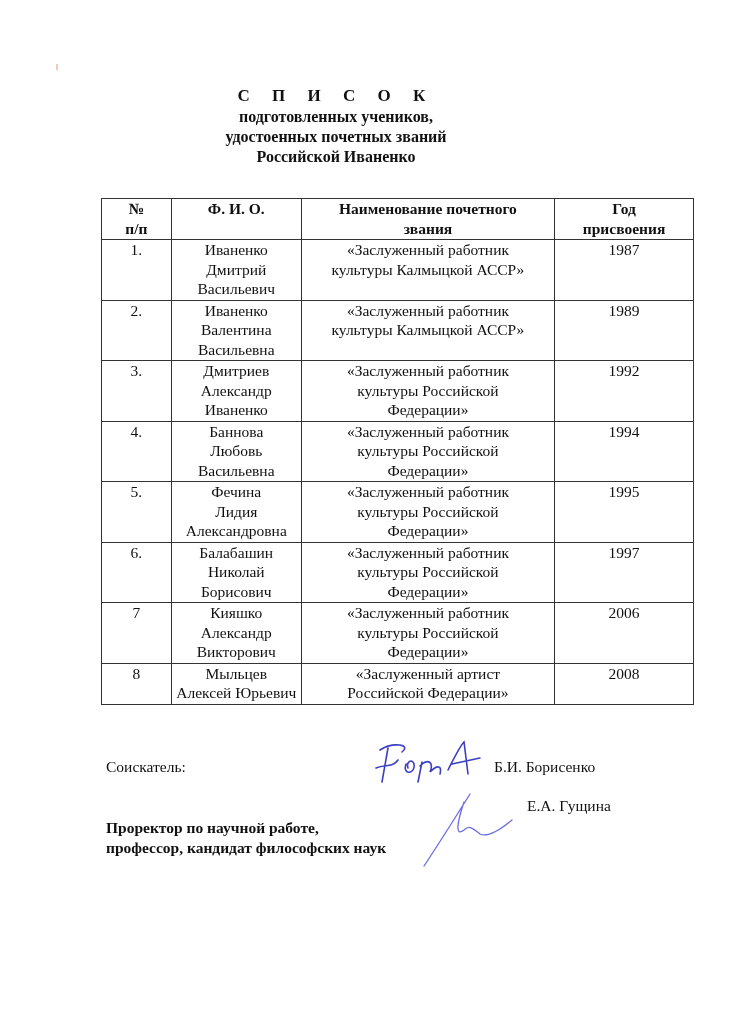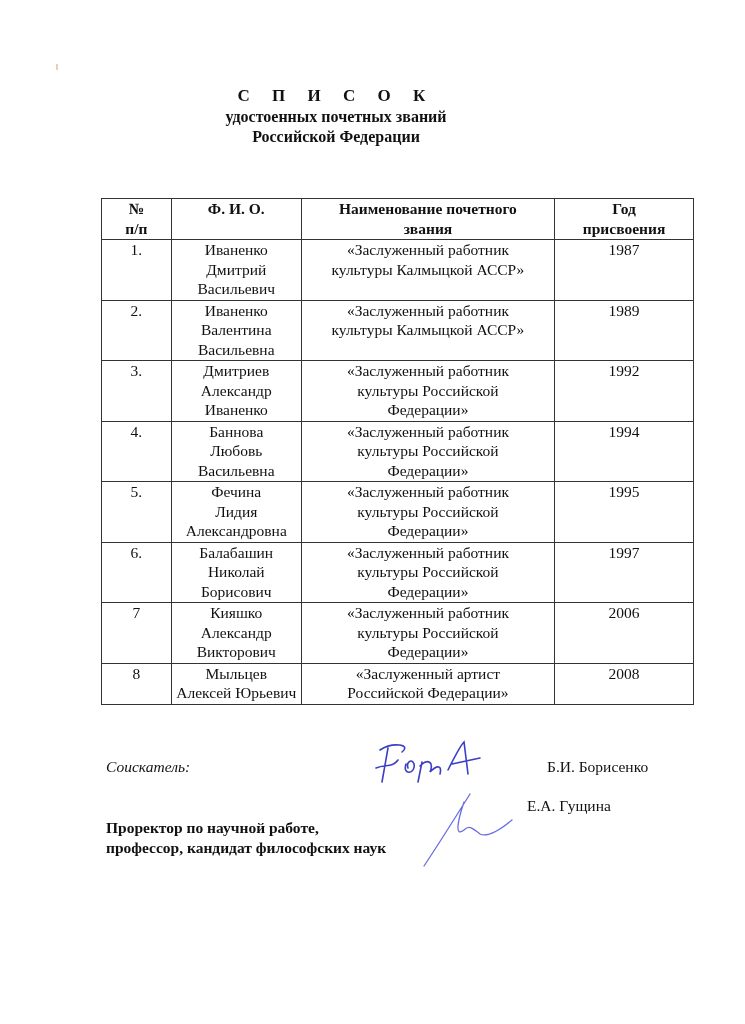--- a/index.html
+++ b/index.html
@@ -17,22 +17,23 @@
   .sig-line { position: absolute; font-size: 15.5px; line-height: 20px; }
   svg.sig { position: absolute; }
 </style>
 </head>
 <body>
 
 <div class="speck"></div>
 
 <div class="title-block">
   <div class="t1">С П И С О К</div>
+  <div class="t2">подготовленных учеников,</div>
   <div class="t2">удостоенных почетных званий</div>
-  <div class="t2">Российской Федерации</div>
+  <div class="t2">Российской Иваненко</div>
 </div>
 
 <table class="list">
   <colgroup>
       <col class="c1">
       <col class="c2">
       <col class="c3">
       <col class="c4">
     </colgroup>
   <thead>
@@ -159,25 +160,25 @@
         </td>
         <td>
           <div>«Заслуженный артист</div>
           <div>Российской Федерации»</div>
         </td>
         <td>2008</td>
       </tr>
     </tbody>
 </table>
 
-<div class="sig-line" style="left:106px; top:757px;font-style:italic;">Соискатель:</div>
+<div class="sig-line" style="left:106px; top:757px;">Соискатель:</div>
 <svg class="sig" style="left:372px; top:738px;" width="120" height="50" viewBox="0 0 120 50">
   <path d="M8 12 C 20 4, 40 6, 30 14 M16 10 L10 44 M4 30 C 14 26, 20 30, 26 22 M34 26 C 30 38, 44 36, 42 26 C 40 20, 34 24, 36 30 M50 24 L46 44 M48 28 C 56 20, 62 24, 58 34 C 66 26, 70 28, 68 36 M76 32 C 82 20, 88 8, 92 4 L 96 36 M80 26 L108 20" fill="none" stroke="#3b3fc4" stroke-width="1.6" stroke-linecap="round"></path>
 </svg>
-<div class="sig-line" style="left:547px; top:757px;">Б.И. Борисенко</div>
+<div class="sig-line" style="left:494px; top:757px;">Б.И. Борисенко</div>
 
 <div class="sig-line" style="left:106px; top:818px;font-weight:bold;">
   <div>Проректор по научной работе,</div>
   <div>профессор, кандидат философских наук</div>
 </div>
 <svg class="sig" style="left:420px; top:790px;" width="100" height="80" viewBox="0 0 100 80">
   <path d="M4 76 C 20 52, 40 20, 50 4 M44 12 C 38 30, 34 48, 44 40 C 50 34, 54 40, 60 44 C 68 48, 80 40, 92 30" fill="none" stroke="#6a6ee0" stroke-width="1.3" stroke-linecap="round"></path>
 </svg>
 <div class="sig-line" style="left:527px; top:796px;">Е.А. Гущина</div>
 

